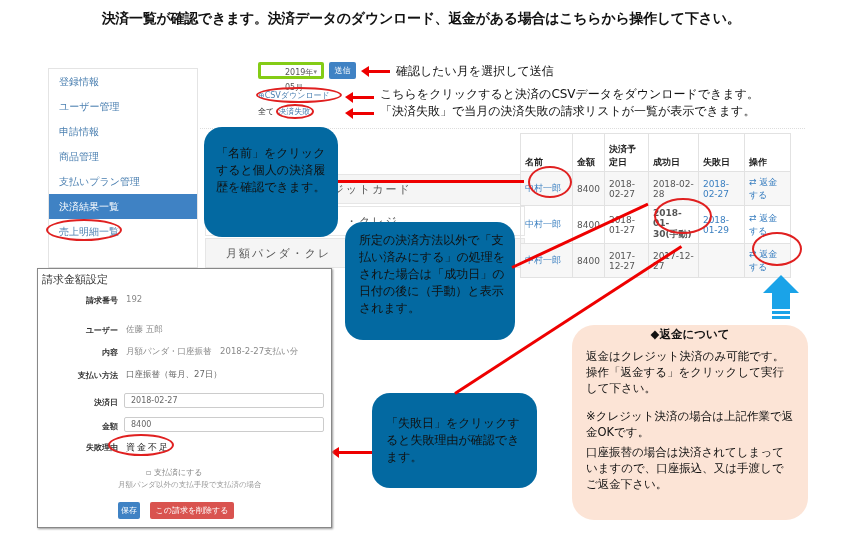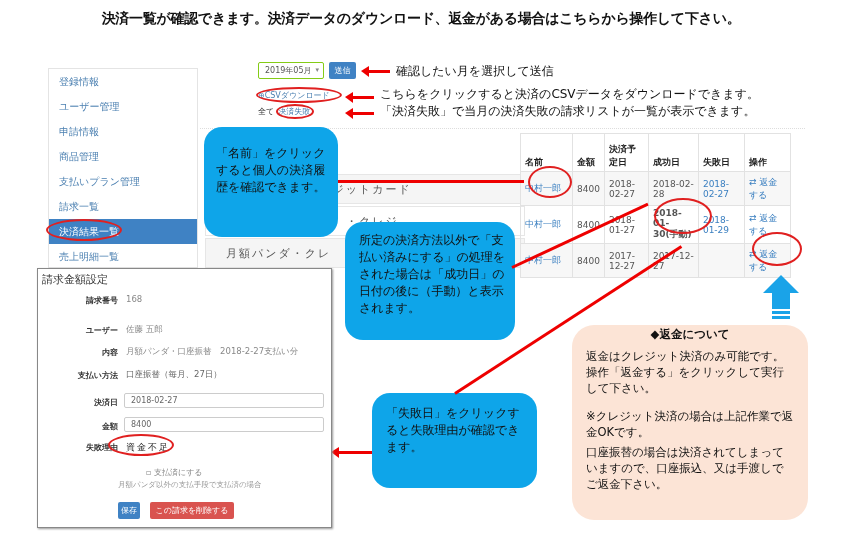--- a/index.html
+++ b/index.html
@@ -4,42 +4,42 @@
 <style>
   *{box-sizing:border-box;margin:0;padding:0;}
   body{width:842px;height:540px;background:#fff;position:relative;overflow:hidden;font-family:"DejaVu Sans","Liberation Sans",sans-serif;color:#333;}
   .abs{position:absolute;}
   .headline{left:0;top:10px;width:842px;text-align:center;font-size:14px;font-weight:bold;color:#111;letter-spacing:-0.3px;}
   
   .sidebar{left:48px;top:68px;width:150px;height:200px;border:1px solid #e4e4e4;background:#fff;}
   .side-item{height:25px;line-height:25px;padding-left:10px;font-size:10px;color:#4a7fb0;}
   .side-item.active{background:#3f82c4;color:#fff;}
   
-  .month-select{left:258px;top:62px;width:66px;height:17px;border:1px solid #84cc16;border-radius:2px;font-size:8px;color:#555;line-height:15px;padding-left:6px;background:#fff;}
+  .month-select{left:258px;top:62px;width:66px;height:17px;border:3px solid #84cc16;border-radius:2px;font-size:8px;color:#555;line-height:15px;padding-left:24px;background:#fff;}
   .month-select .caret{position:absolute;right:4px;top:0;font-size:7px;color:#888;}
   .send-btn{left:329px;top:62px;width:27px;height:17px;background:#3f82c4;color:#fff;border-radius:2px;font-size:8px;text-align:center;line-height:17px;}
   .csv-link{left:258px;top:90px;font-size:8px;color:#4a7fb0;}
   .fail-row{left:258px;top:106px;font-size:8px;color:#333;}
   .fail-row a{color:#4a7fb0;margin-left:4px;}
   .note{font-size:12px;color:#111;white-space:nowrap;}
   .arrow-l{height:3px;background:#e00;}
   .arrow-l::before{content:"";position:absolute;left:-7px;top:-4px;border-right:8px solid #e00;border-top:5px solid transparent;border-bottom:6px solid transparent;}
   .ellipse{border:2px solid #e02020;border-radius:50%;}
   
   .main-panel{left:200px;top:128px;width:605px;height:150px;border-top:1px dotted #ddd;}
   .row-band{left:205px;width:320px;height:30px;background:#f5f5f5;border:1px solid #e6e6e6;font-size:11px;color:#555;padding-left:20px;line-height:30px;letter-spacing:2px;}
   table.pay{left:520px;top:133px;border-collapse:collapse;font-size:9px;}
   table.pay th,table.pay td{border:1px solid #e2e2e2;padding:2px 4px;vertical-align:middle;text-align:left;}
   table.pay th{height:38px;vertical-align:bottom;font-weight:bold;color:#222;}
   table.pay td{height:34px;color:#555;}
   table.pay tr.alt td{background:#f7f7f7;}
   .lnk{color:#3a7fc0;}
   .bold{font-weight:bold;color:#111;}
   
-  .bubble-blue{background:#0ea5e9;border-radius:18px;font-size:12px;color:#111;line-height:17px;}
+  .bubble-blue{background:#0369a1;border-radius:18px;font-size:12px;color:#111;line-height:17px;}
   .bubble-peach{background:#fce4d6;border-radius:22px;font-size:11.5px;color:#111;line-height:16px;}
   
   .dialog{left:37px;top:268px;width:295px;height:260px;border:1px solid #888;background:#fff;box-shadow:1px 1px 2px #999;}
   .dlg-title{position:absolute;left:4px;top:3px;font-size:11px;color:#333;}
   .f-label{position:absolute;width:80px;text-align:right;font-size:8px;font-weight:bold;color:#333;}
   .f-val{position:absolute;font-size:8.5px;color:#888;}
   .f-input{position:absolute;width:170px;height:15px;border:1px solid #ccc;border-radius:2px;font-size:8px;color:#666;padding-left:6px;line-height:13px;}
   .btn-save{position:absolute;background:#3f82c4;color:#fff;font-size:8px;border-radius:2px;text-align:center;}
   .btn-del{position:absolute;background:#d9534f;color:#fff;font-size:8px;border-radius:2px;text-align:center;}
   .line{position:absolute;height:3px;background:#e00;transform-origin:left center;}
@@ -48,21 +48,20 @@
 <body>
 
 <div class="abs headline">決済一覧が確認できます。決済データのダウンロード、返金がある場合はこちらから操作して下さい。</div>
 
 <div class="abs sidebar">
   <div class="side-item">登録情報</div>
   <div class="side-item">ユーザー管理</div>
   <div class="side-item">申請情報</div>
   <div class="side-item">商品管理</div>
   <div class="side-item">支払いプラン管理</div>
-  <div class="side-item">請求一覧</div>
   <div class="side-item active">決済結果一覧</div>
   <div class="side-item">売上明細一覧</div>
 </div>
 <div class="abs ellipse" style="left:46px;top:219px;width:76px;height:22px;"></div>
 
 <div class="abs month-select">
   <span>2019年05月</span>
   <span class="caret">▾</span>
 </div>
 <div class="abs send-btn">送信</div>
@@ -129,40 +128,40 @@
 <div class="abs ellipse" style="left:528px;top:166px;width:44px;height:32px;"></div>
 <div class="abs ellipse" style="left:654px;top:198px;width:58px;height:36px;"></div>
 <div class="abs ellipse" style="left:752px;top:232px;width:50px;height:34px;"></div>
 
 <div class="abs bubble-blue" style="left:204px;top:127px;width:134px;height:110px;padding:18px 10px 10px 12px;">「名前」をクリックすると個人の決済履歴を確認できます。</div>
 <div class="line" style="left:338px;top:180px;width:186px;"></div>
 
 <div class="abs bubble-blue" style="left:345px;top:222px;width:170px;height:118px;padding:10px 10px 8px 14px;">所定の決済方法以外で「支払い済みにする」の処理をされた場合は「成功日」の日付の後に（手動）と表示されます。</div>
 <div class="line" style="left:512px;top:266px;width:150px;transform:rotate(-25deg);"></div>
 
-<div class="abs bubble-blue" style="left:372px;top:393px;width:165px;height:95px;padding:12px 10px 10px 14px;">「失敗日」をクリックすると失敗理由が確認できます。</div>
+<div class="abs bubble-blue" style="left:372px;top:393px;width:165px;height:95px;padding:22px 10px 10px 14px;">「失敗日」をクリックすると失敗理由が確認できます。</div>
 <div class="line" style="left:455px;top:392px;width:270px;transform:rotate(-33deg);"></div>
 <div class="abs arrow-l" style="left:338px;top:451px;width:34px;"></div>
 
 <div class="abs" style="left:763px;top:275px;width:0;height:0;border-left:18px solid transparent;border-right:18px solid transparent;border-bottom:18px solid #1aa3e8;"></div>
 <div class="abs" style="left:772px;top:293px;width:18px;height:16px;background:#1aa3e8;"></div>
 <div class="abs" style="left:772px;top:311px;width:18px;height:3px;background:#1aa3e8;"></div>
 <div class="abs" style="left:772px;top:316px;width:18px;height:3px;background:#1aa3e8;"></div>
 
 <div class="abs bubble-peach" style="left:572px;top:325px;width:236px;height:195px;padding:1px 14px;">
   <div style="text-align:center;font-weight:bold;margin-bottom:6px;">◆返金について</div>
   <div style="margin-bottom:12px;">返金はクレジット決済のみ可能です。操作「返金する」をクリックして実行して下さい。</div>
   <div style="margin-bottom:4px;">※クレジット決済の場合は上記作業で返金OKです。</div>
   <div>口座振替の場合は決済されてしまっていますので、口座振込、又は手渡しでご返金下さい。</div>
 </div>
 
 <div class="abs dialog">
   <div class="dlg-title">請求金額設定</div>
   <div class="f-label" style="left:0;top:26px;">請求番号</div>
-  <div class="f-val" style="left:88px;top:25px;">168</div>
+  <div class="f-val" style="left:88px;top:25px;">192</div>
   <div class="f-label" style="left:0;top:56px;">ユーザー</div>
   <div class="f-val" style="left:88px;top:55px;">佐藤 五郎</div>
   <div class="f-label" style="left:0;top:78px;">内容</div>
   <div class="f-val" style="left:88px;top:77px;">月額パンダ・口座振替　2018-2-27支払い分</div>
   <div class="f-label" style="left:0;top:101px;">支払い方法</div>
   <div class="f-val" style="left:88px;top:100px;color:#666;">口座振替（毎月、27日）</div>
   <div class="f-label" style="left:0;top:128px;">決済日</div>
   <div class="f-input" style="left:86px;top:124px;width:200px;">2018-02-27</div>
   <div class="f-label" style="left:0;top:152px;">金額</div>
   <div class="f-input" style="left:86px;top:148px;width:200px;">8400</div>

